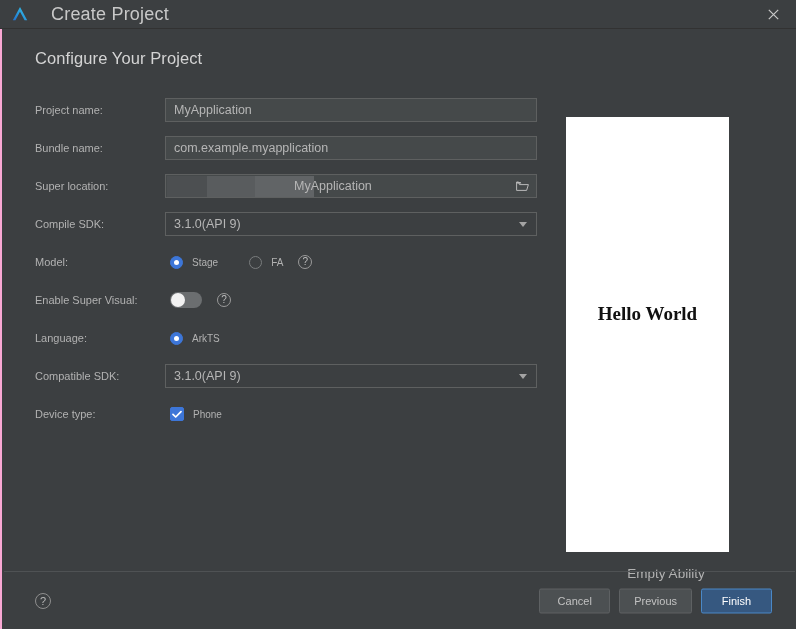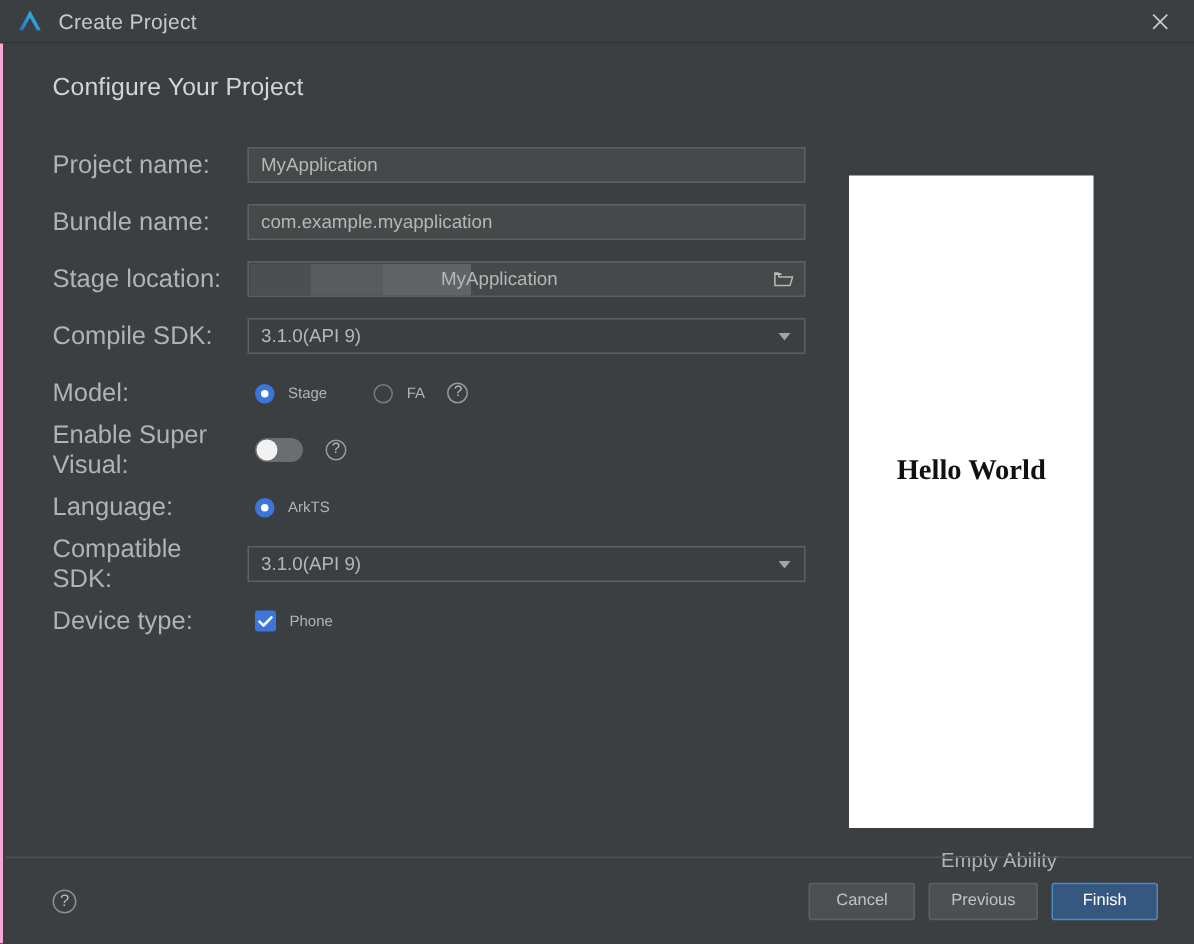--- a/index.html
+++ b/index.html
@@ -26,22 +26,22 @@
     position: relative;
     border-bottom: 1px solid #323232;
   }
   .logo {
     width: 18px; height: 18px;
     margin-left: 11px;
     flex: 0 0 auto;
     display: block;
   }
   .title-text {
-    margin-left: 10px;
-    font-size: 14px;
+    margin-left: 22px;
+    font-size: 18px;
     color: #c8c8c8;
     letter-spacing: .2px;
   }
   .close-btn {
     position: absolute;
     right: 0; top: 0;
     width: 46px; height: 29px;
     display: flex;
     align-items: center;
     justify-content: center;
@@ -77,21 +77,21 @@
     width: 505px;
   }
   .row {
     height: 38px;
     display: flex;
     align-items: center;
   }
   .lbl {
     width: 130px;
     flex: 0 0 130px;
-    font-size: 17px;
+    font-size: 11px;
     color: #b2b2b2;
   }
   .ctrl { flex: 1 1 auto; display:flex; align-items:center; }
 
   .textfield {
     width: 372px;
     height: 24px;
     background: #45494a;
     border: 1px solid #5e6060;
     color: #b6b6b6;
@@ -362,21 +362,21 @@
     </div>
 
     <div class="row">
       <div class="lbl">Bundle name:</div>
       <div class="ctrl">
         <div class="textfield">com.example.myapplication</div>
       </div>
     </div>
 
     <div class="row">
-      <div class="lbl">Stage location:</div>
+      <div class="lbl">Super location:</div>
       <div class="ctrl">
         <div class="savefield">
           <span class="redact">
               <i></i>
               <i></i>
               <i></i>
             </span>
           <span class="save-text">MyApplication</span>
           <span class="folder-ico">
             <svg width="13" height="12" viewBox="0 0 13 12">

